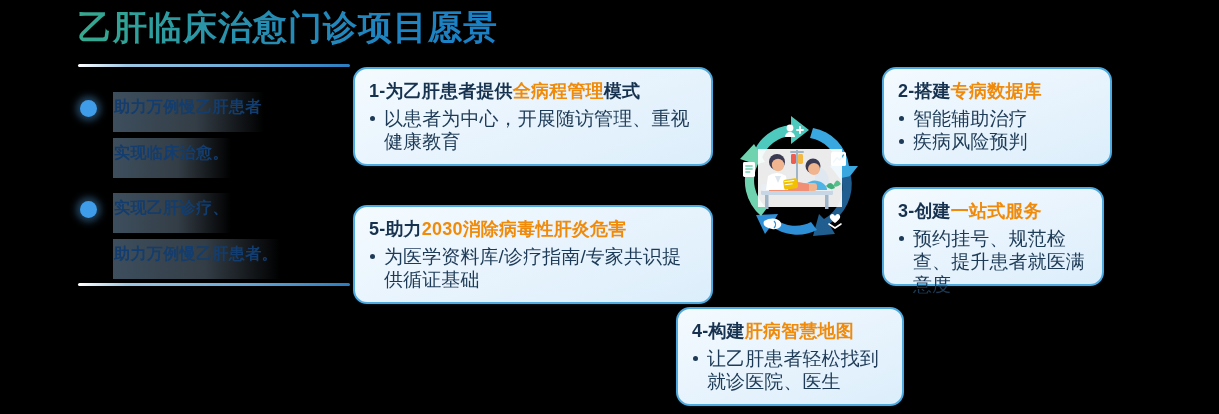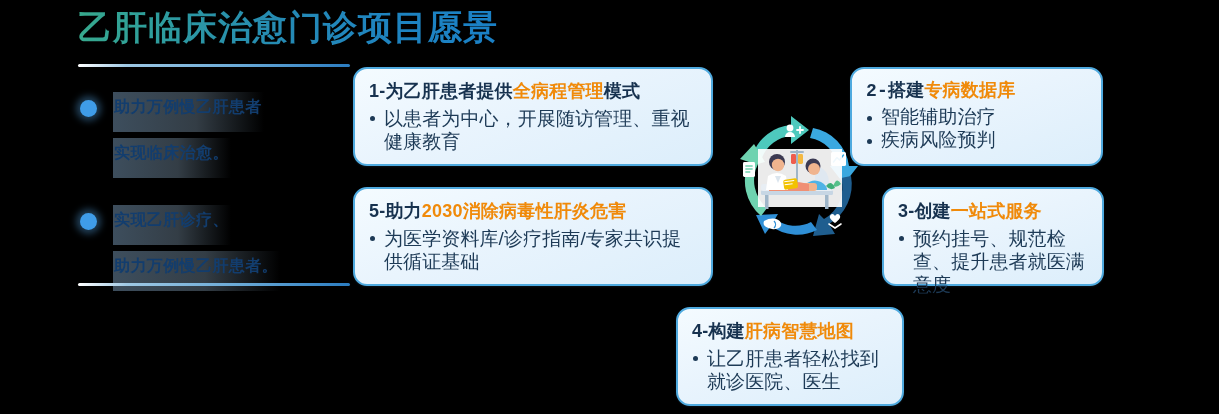--- a/index.html
+++ b/index.html
@@ -62,21 +62,21 @@
   .rule-bottom { bottom: 0; }
 
   .left-item {
     position: absolute;
     left: 2px;
     width: 272px;
     display: flex;
     align-items: flex-start;
   }
   .left-item-1 { top: 28px; }
-  .left-item-2 { top: 129px; margin-top: 12px; }
+  .left-item-2 { top: 129px; }
 
   .dot {
     position: relative;
     flex: 0 0 auto;
     width: 17px;
     height: 17px;
     margin-top: 8px;
     margin-right: 16px;
     border-radius: 50%;
     background: #3f9ce8;
@@ -129,22 +129,22 @@
     position: absolute;
     left: 1px;
     top: 9px;
     width: 5px;
     height: 5px;
     border-radius: 50%;
     background: #1d3a56;
   }
 
   #card-1 { left: 353px; top: 67px;  width: 360px; height: 99px; }
-  #card-5 { left: 353px; top: 187px; width: 360px; height: 99px; }
-  #card-2 { left: 850px; top: 67px;  width: 253px; height: 99px; font-family: Liberation Mono, monospace; }
+  #card-5 { left: 353px; top: 205px; width: 360px; height: 99px; }
+  #card-2 { left: 882px; top: 67px;  width: 230px; height: 99px; }
   #card-3 { left: 882px; top: 187px; width: 222px; height: 99px; }
   #card-4 { left: 676px; top: 307px; width: 228px; height: 99px; }
 
   
   .illustration {
     position: absolute;
     left: 725px;
     top: 104px;
     width: 150px;
     height: 160px;

